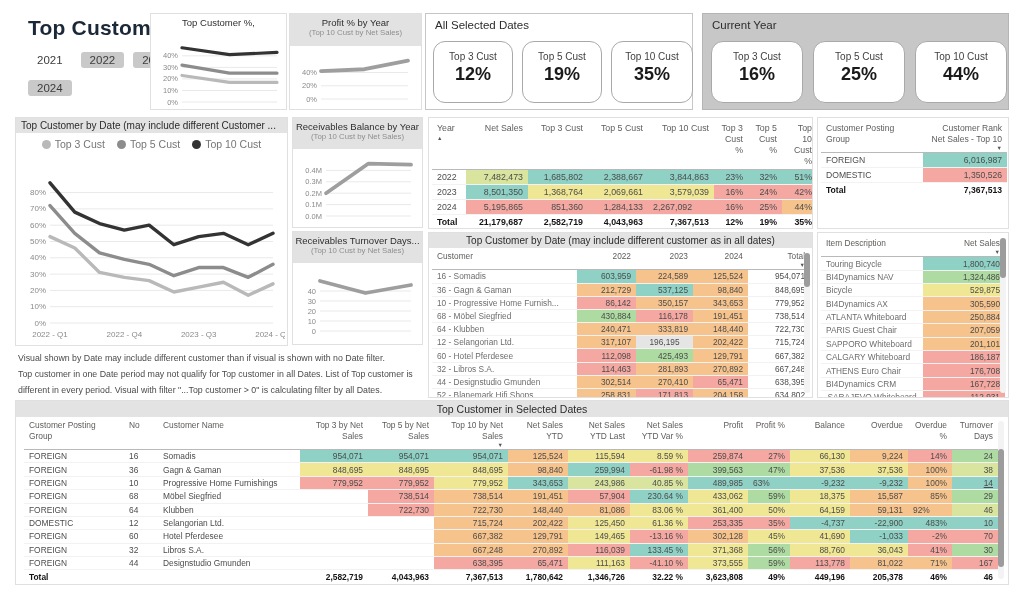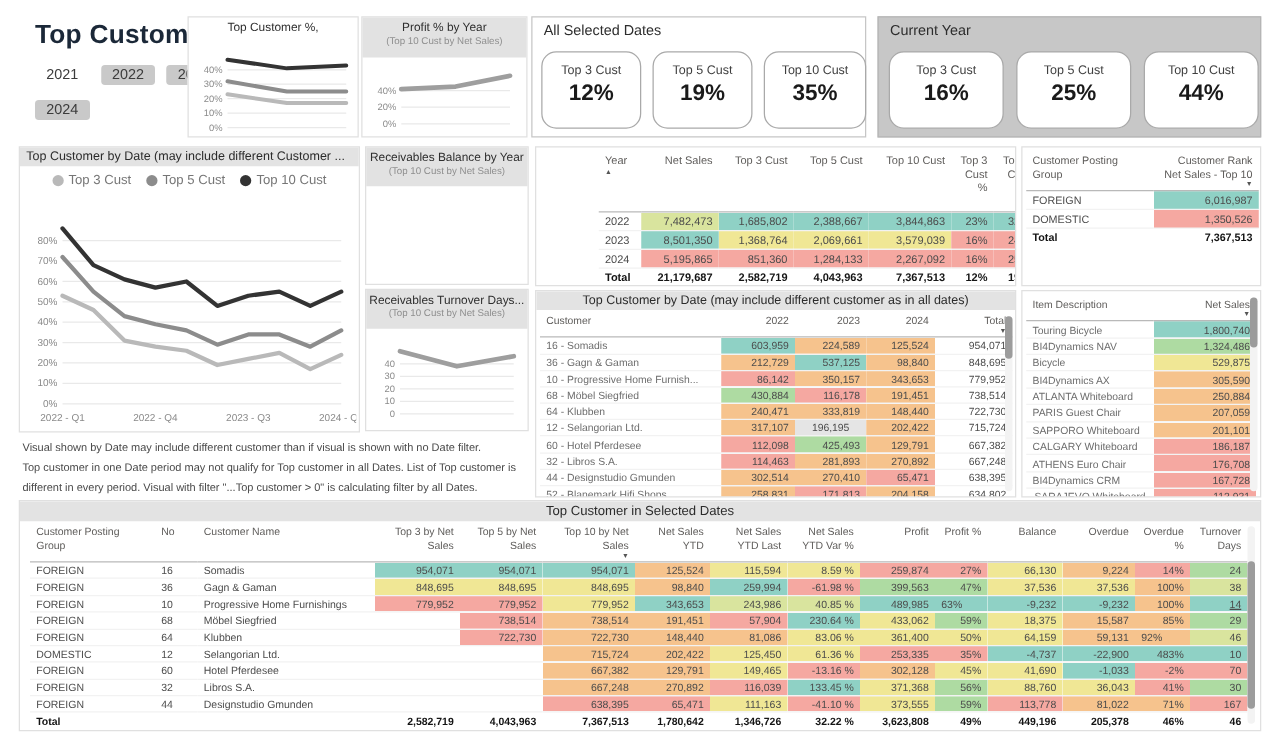--- a/index.html
+++ b/index.html
@@ -172,20 +172,33 @@
         <polyline points="32,42.60869565217391 56.77777777777778,70.32608695652175 81.55555555555556,89.89130434782608 106.33333333333333,96.41304347826087 131.11111111111111,101.30434782608697 155.88888888888889,112.71739130434781 180.66666666666666,104.56521739130436 205.44444444444446,104.56521739130436 230.22222222222223,114.34782608695652 255,101.30434782608697" fill="none" stroke="#8c8c8c" stroke-width="3.4" stroke-linecap="round" stroke-linejoin="round"></polyline>
         <polyline points="32,19.782608695652165 56.77777777777778,49.1304347826087 81.55555555555556,60.54347826086957 106.33333333333333,67.06521739130434 131.11111111111111,62.17391304347826 155.88888888888889,81.73913043478261 180.66666666666666,73.58695652173913 205.44444444444446,70.32608695652175 230.22222222222223,81.73913043478261 255,70.32608695652175" fill="none" stroke="#333333" stroke-width="3.4" stroke-linecap="round" stroke-linejoin="round"></polyline>
       </svg></div>
 </div>
 
 <div class="panel" style="left:292px;top:117px;width:131px;height:111px;">
   <div class="grayband" style="height:31px;">
     <div class="mini-title">Receivables Balance by Year</div>
     <div class="mini-sub">(Top 10 Cust by Net Sales)</div>
   </div>
+  <div class="chart" style="left:1px;top:33px;width:127px;height:73px;"><svg width="127" height="73">
+        <line x1="32" x2="117" y1="19.4" y2="19.4" stroke="#e9e9e9"></line>
+        <text x="28" y="21.9" text-anchor="end" font-size="7.5" fill="#8a8a8a">0.4M</text>
+        <line x1="32" x2="117" y1="30.8" y2="30.8" stroke="#e9e9e9"></line>
+        <text x="28" y="33.3" text-anchor="end" font-size="7.5" fill="#8a8a8a">0.3M</text>
+        <line x1="32" x2="117" y1="42.199999999999996" y2="42.199999999999996" stroke="#e9e9e9"></line>
+        <text x="28" y="44.699999999999996" text-anchor="end" font-size="7.5" fill="#8a8a8a">0.2M</text>
+        <line x1="32" x2="117" y1="53.6" y2="53.6" stroke="#e9e9e9"></line>
+        <text x="28" y="56.1" text-anchor="end" font-size="7.5" fill="#8a8a8a">0.1M</text>
+        <line x1="32" x2="117" y1="65" y2="65" stroke="#e9e9e9"></line>
+        <text x="28" y="67.5" text-anchor="end" font-size="7.5" fill="#8a8a8a">0.0M</text>
+        <polyline points="32,42.199999999999996 74.5,12.559999999999999 117,13.7" fill="none" stroke="#9e9e9e" stroke-width="3.8" stroke-linecap="round" stroke-linejoin="round"></polyline>
+      </svg></div>
 </div>
 <div class="panel" style="left:292px;top:231px;width:131px;height:114px;">
   <div class="grayband" style="height:31px;">
     <div class="mini-title">Receivables Turnover Days...</div>
     <div class="mini-sub">(Top 10 Cust by Net Sales)</div>
   </div>
   <div class="chart" style="left:1px;top:33px;width:127px;height:76px;"><svg width="127" height="76">
         <line x1="26" x2="117" y1="26" y2="26" stroke="#e9e9e9"></line>
         <text x="22" y="28.5" text-anchor="end" font-size="7.5" fill="#8a8a8a">40</text>
         <line x1="26" x2="117" y1="36" y2="36" stroke="#e9e9e9"></line>
@@ -200,21 +213,21 @@
       </svg></div>
 </div>
 
 <div id="notes">
   <p>Visual shown by  Date may include different customer than if visual is shown with no Date filter.</p>
   <p>Top customer in one Date period may not qualify for Top customer in all Dates. List of Top customer is different in every period. Visual with filter "...Top customer &gt; 0" is calculating filter by all Dates.</p>
 </div>
 
 <div class="panel tblhost" id="t-by_year" style="left:428px;top:117px;width:385px;height:112px;padding:2px 0 0 3px;">
   <div>
-      <table style="width: 385px; font-size: 8.8px; margin-left: 47px;">
+      <table style="width: 385px; font-size: 8.8px;">
         <colgroup>
           <col style="width: 34px;">
           <col style="width: 62px;">
           <col style="width: 60px;">
           <col style="width: 60px;">
           <col style="width: 66px;">
           <col style="width: 34px;">
           <col style="width: 34px;">
           <col style="width: 35px;">
         </colgroup>
@@ -252,21 +265,21 @@
             <td style="padding: 2px 5px; background: rgb(240, 231, 149); text-align: right;">3,579,039</td>
             <td style="padding: 2px 5px; background: rgb(245, 168, 161); text-align: right;">16%</td>
             <td style="padding: 2px 5px; background: rgb(245, 168, 161); text-align: right;">24%</td>
             <td style="padding: 2px 5px; background: rgb(245, 168, 161); text-align: right;">42%</td>
           </tr>
           <tr>
             <td style="padding: 2px 5px; text-align: left;">2024</td>
             <td style="padding: 2px 5px; background: rgb(245, 168, 161); text-align: right;">5,195,865</td>
             <td style="padding: 2px 5px; background: rgb(245, 168, 161); text-align: right;">851,360</td>
             <td style="padding: 2px 5px; background: rgb(245, 168, 161); text-align: right;">1,284,133</td>
-            <td style="padding: 2px 5px; background: rgb(245, 168, 161); text-align: right;">2,267,092</td>
+            <td style="padding: 2px 5px; background: rgb(245, 168, 161); ">2,267,092</td>
             <td style="padding: 2px 5px; background: rgb(245, 168, 161); text-align: right;">16%</td>
             <td style="padding: 2px 5px; background: rgb(245, 168, 161); text-align: right;">25%</td>
             <td style="padding: 2px 5px; background: rgb(246, 195, 141); text-align: right;">44%</td>
           </tr>
           <tr class="total">
             <td style="padding: 2px 5px; text-align: left;">Total</td>
             <td style="padding: 2px 5px; text-align: right;">21,179,687</td>
             <td style="padding: 2px 5px; text-align: right;">2,582,719</td>
             <td style="padding: 2px 5px; text-align: right;">4,043,963</td>
             <td style="padding: 2px 5px; text-align: right;">7,367,513</td>

